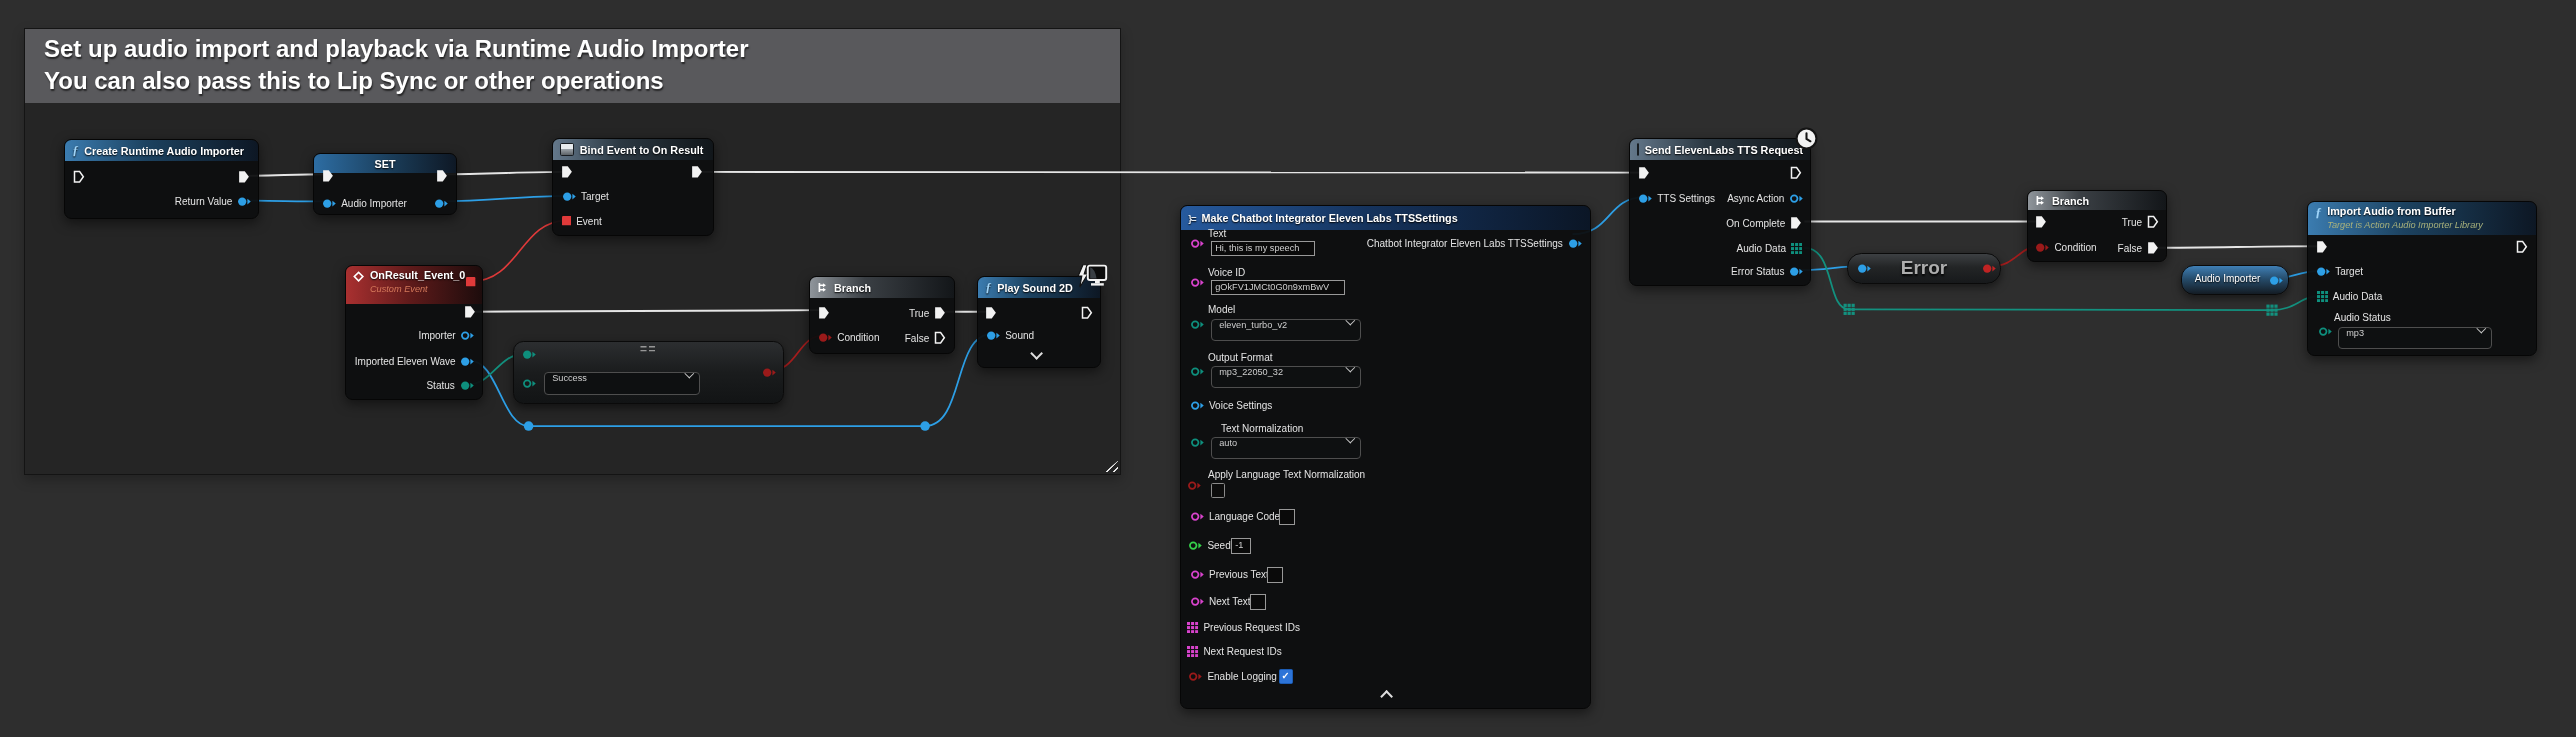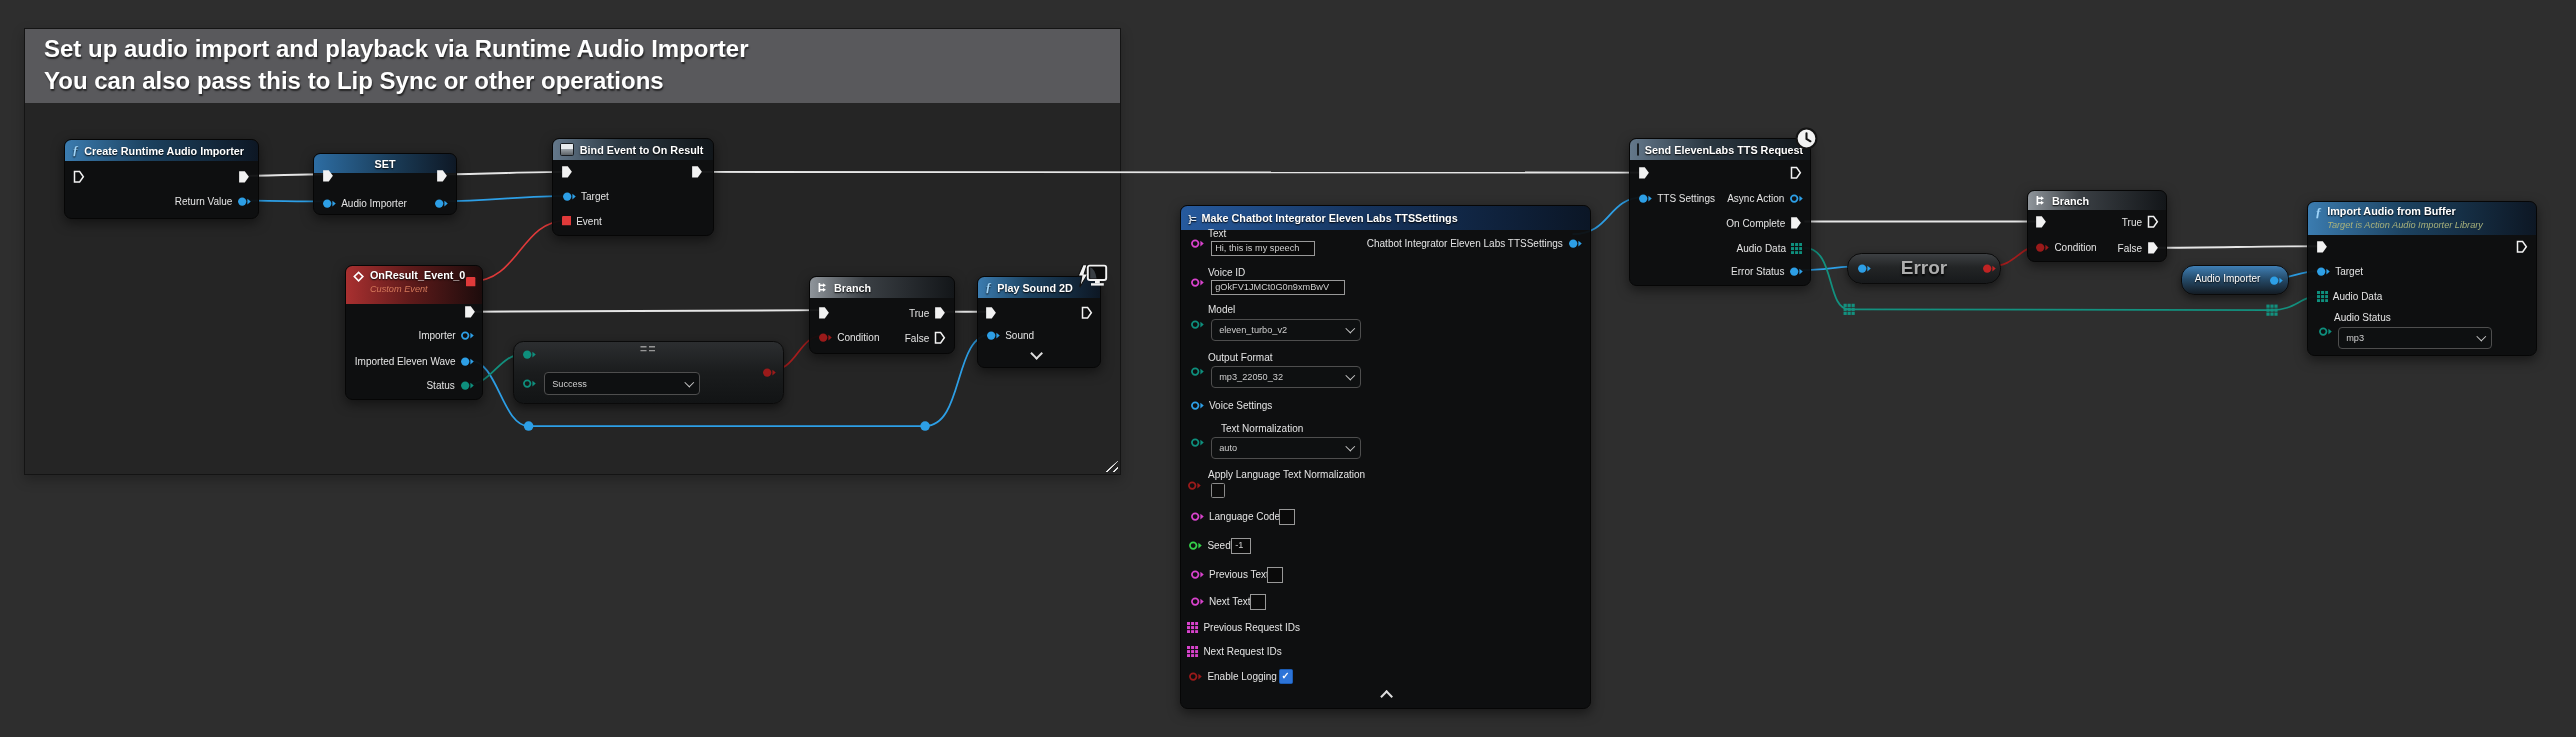--- a/index.html
+++ b/index.html
@@ -42,21 +42,21 @@
        font-size:10px;color:#e4e4e4;white-space:nowrap;cursor:crosshair;}
   .pin.r{flex-direction:row-reverse;}
   .ic-pin{width:14.4px;height:11.2px;display:block;}
   .ic-exec{width:12px;height:13.6px;display:block;}
   .ic-grid{width:11.2px;height:11.2px;display:block;}
   .ic-sq{width:9.6px;height:9.6px;display:block;}
   .c-exec{color:#f2f2f2}.c-blue{color:#2d9fe6}.c-mag{color:#d843cc}.c-teal{color:#0e8f7d}
   .c-red{color:#9b1a1a}.c-green{color:#35d14a}.c-del{color:#e03a3a}
   .plabel{color:#e4e4e4;}
   
-  .dd{position:absolute;display:flex;align-items:center;justify-content:space-between;
+  .dd{position:absolute;display:flex;justify-content:space-between;
       background:#0e1011;border:0.8px solid #4e4e4e;border-radius:4px;color:#cfcfcf;
       font-size:9.2px;padding:0 7.2px;cursor:pointer;}
   .chev{width:5.6px;height:5.6px;border-right:1.6px solid #c9c9c9;border-bottom:1.6px solid #c9c9c9;
         transform:rotate(45deg);margin-top:-3.2px;flex:none;}
   .chev-up{position:absolute;width:7.2px;height:7.2px;border-left:2px solid #ddd;border-top:2px solid #ddd;
         transform:rotate(45deg);cursor:pointer;}
   .chev-dn{position:absolute;width:7.2px;height:7.2px;border-right:2px solid #ddd;border-bottom:2px solid #ddd;
         transform:rotate(45deg);cursor:pointer;}
   .fld{position:absolute;background:#0a0a0a;border:0.8px solid #989898;border-radius:0;
        color:#cfcfcf;font-size:9.2px;line-height:12.8px;padding:0 3.2px;white-space:nowrap;cursor:text;}

